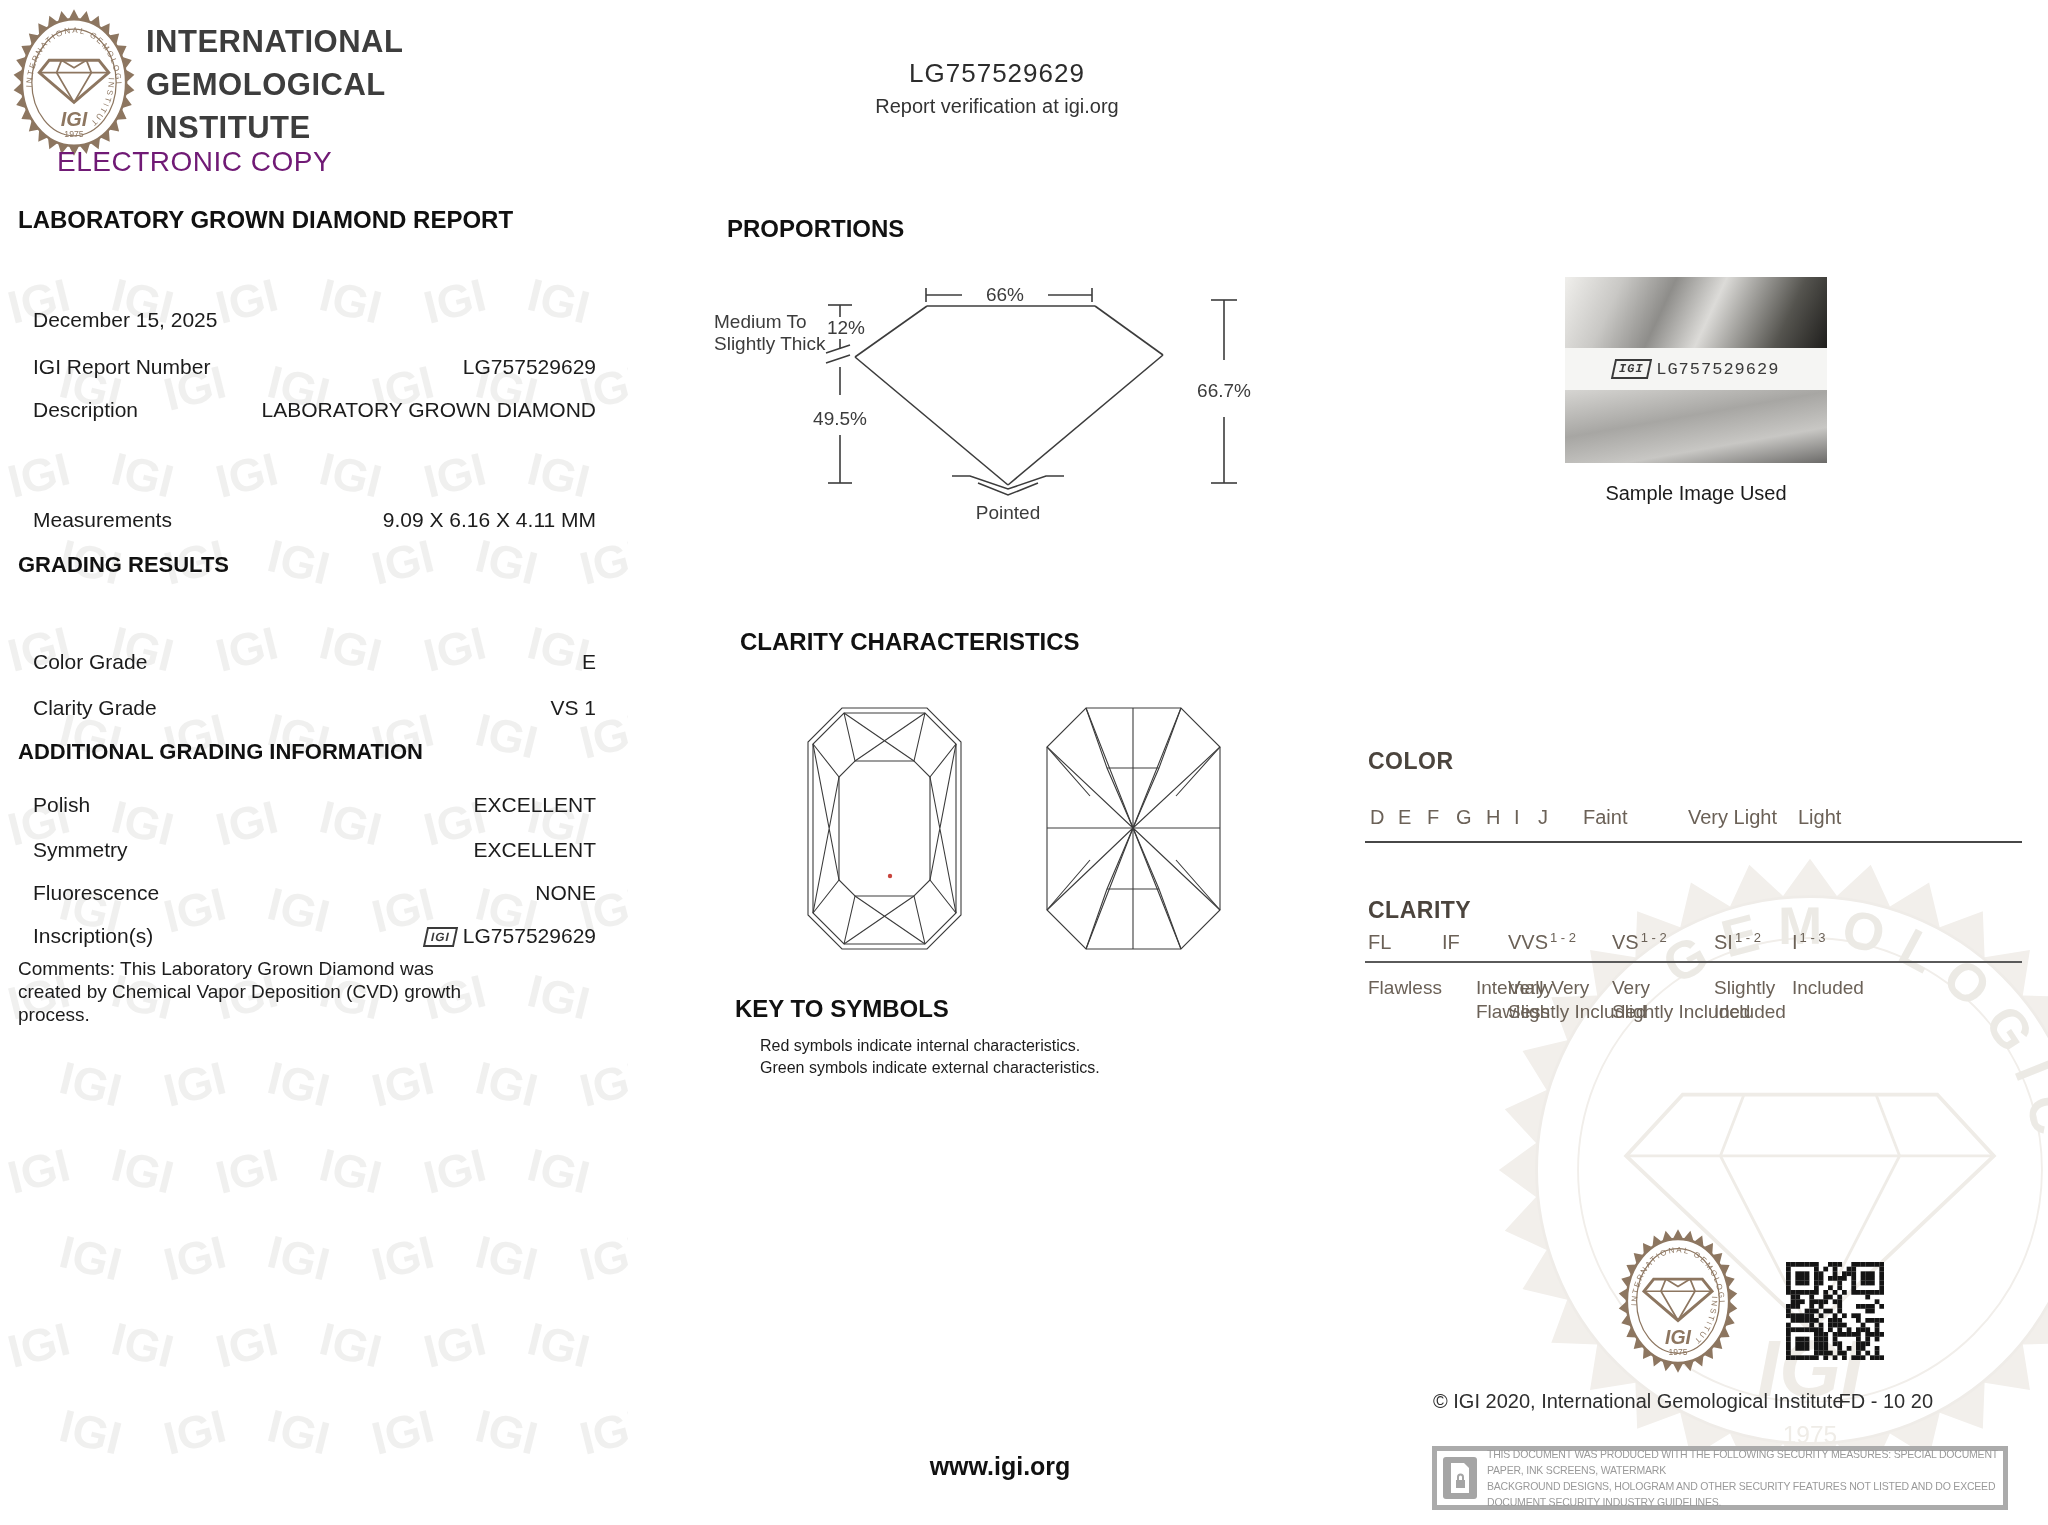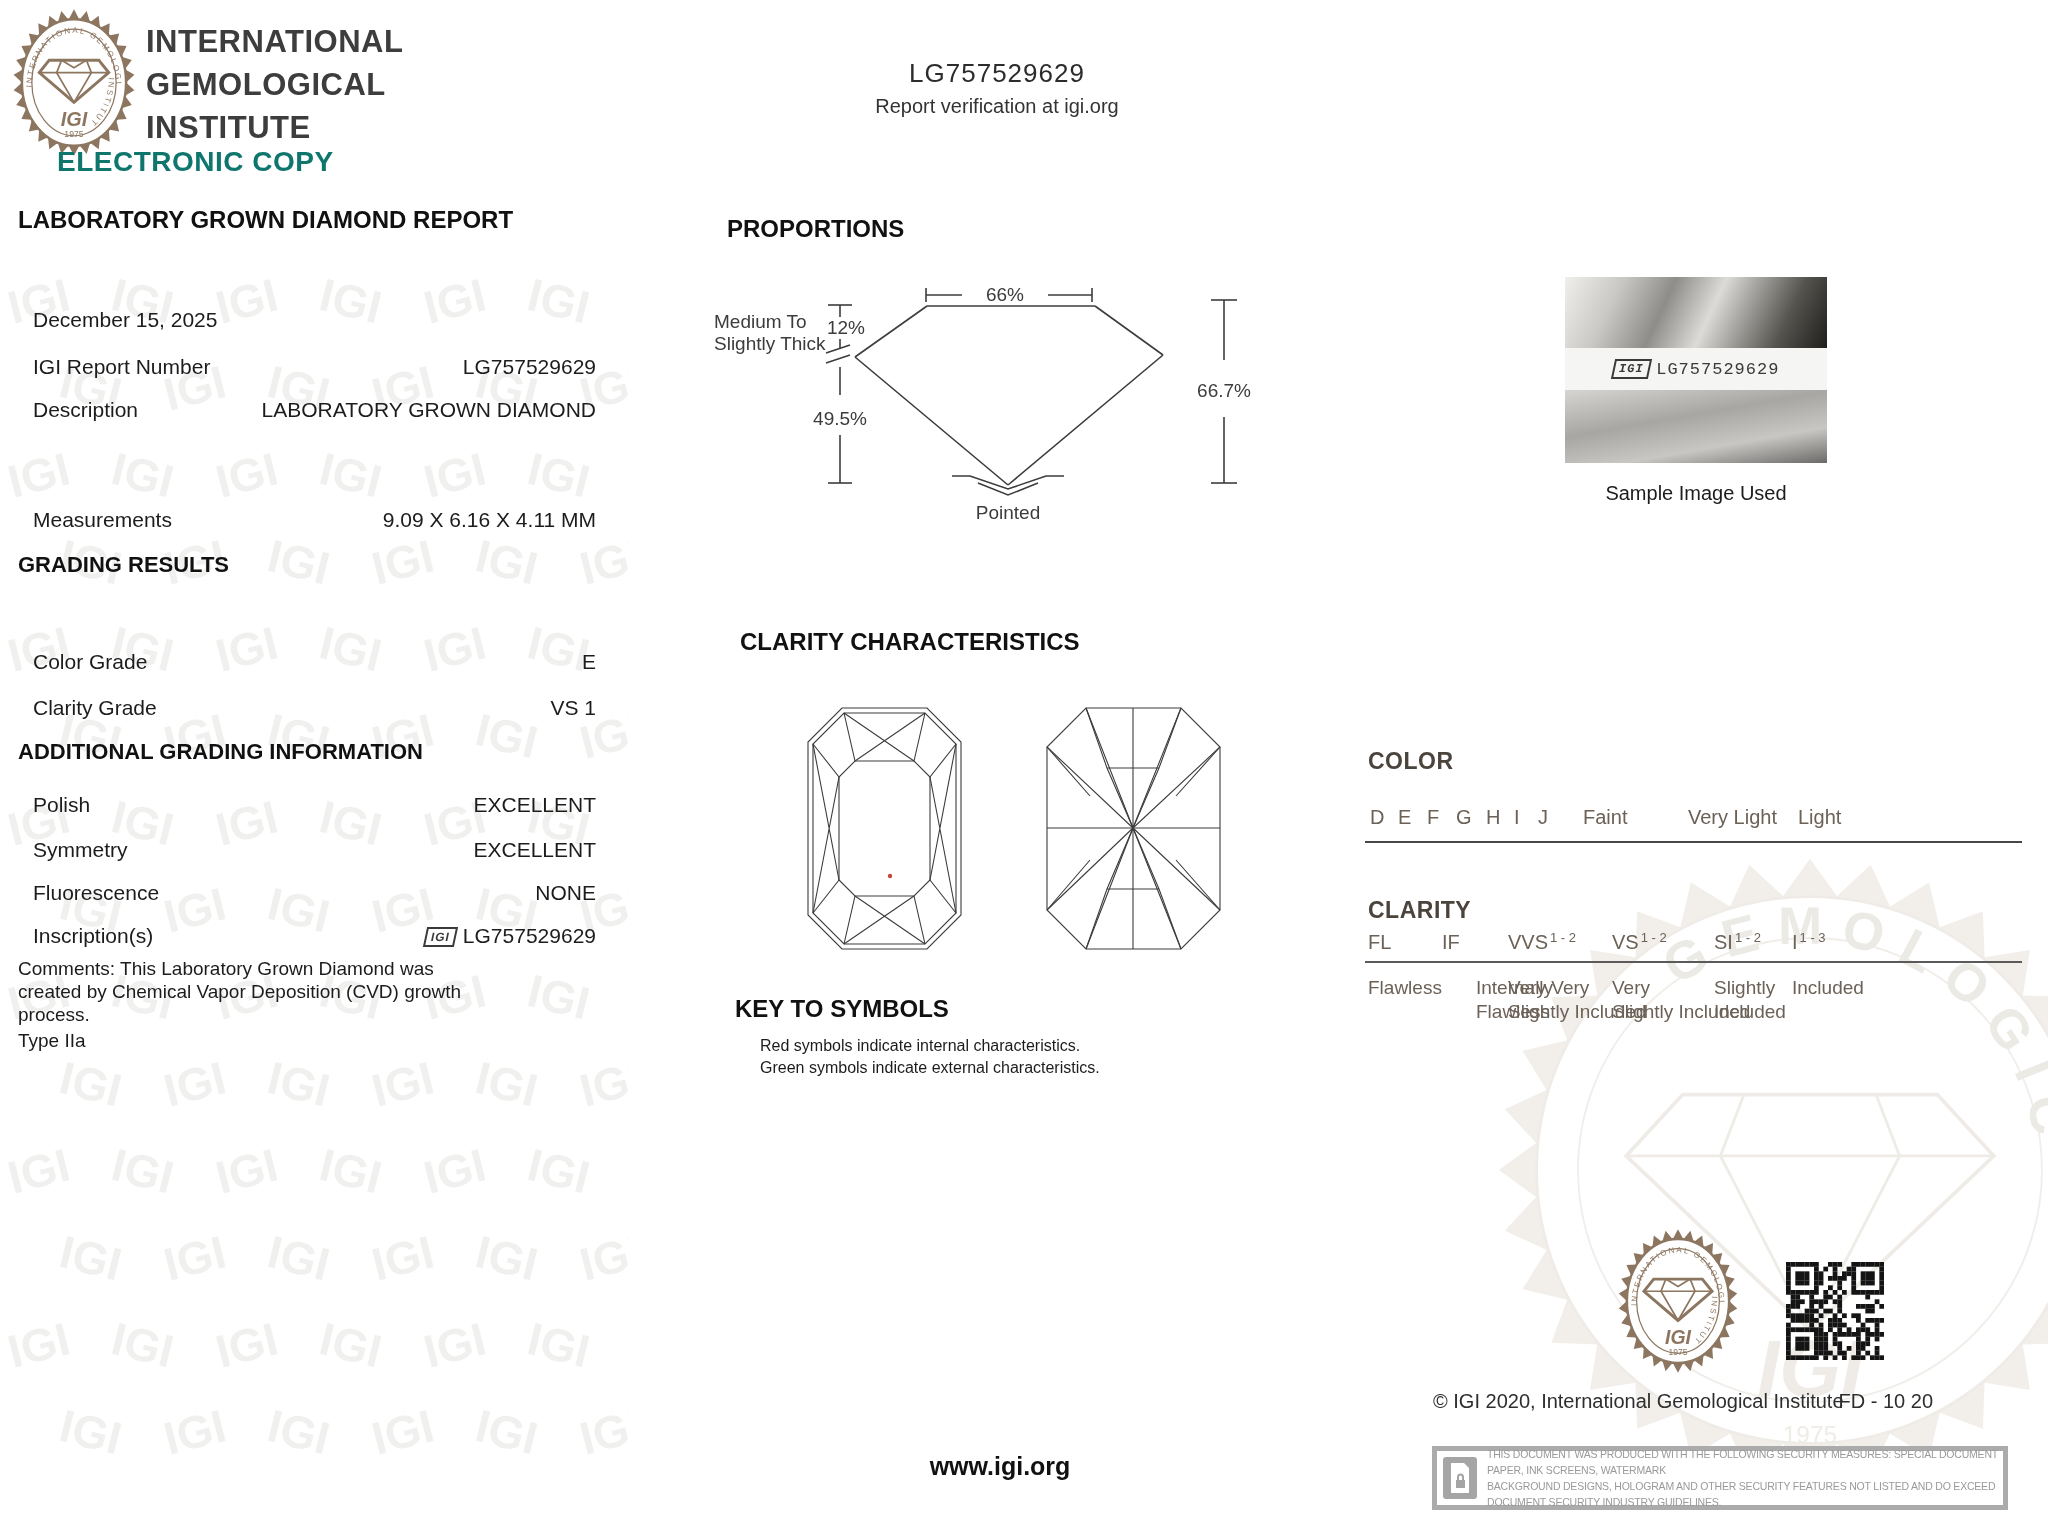--- a/index.html
+++ b/index.html
@@ -2,21 +2,21 @@
 <html><head>
 <meta charset="utf-8">
 <style>
   html,body{margin:0;padding:0;background:#fff;}
   .page{position:relative;width:2048px;height:1525px;background:#ffffff;
         font-family:"Liberation Sans",sans-serif;color:#222;overflow:hidden;}
   .abs{position:absolute;}
 
   
   .org-line{position:absolute;left:146px;font-size:31px;font-weight:bold;color:#3d3d3d;letter-spacing:0.5px;}
-  .electronic{position:absolute;left:57px;top:146px;font-size:28px;font-weight:bold;color:#0f766e;letter-spacing:0.5px;}
+  .electronic{position:absolute;left:57px;top:146px;font-size:28px;font-weight:normal;color:#701a75;letter-spacing:0.5px;}
   .doc-title{position:absolute;left:18px;top:206px;font-size:24px;font-weight:bold;color:#111;}
   .rep-num{position:absolute;left:797px;top:58px;width:400px;text-align:center;font-size:26px;color:#2c2c2c;letter-spacing:1px;}
   .rep-ver{position:absolute;left:797px;top:95px;width:400px;text-align:center;font-size:20px;color:#333;}
 
   
   .lrow{position:absolute;left:18px;width:578px;display:flex;justify-content:space-between;font-size:21px;color:#1c1c1c;}
   .lbl{white-space:nowrap;margin-left:15px;}
   .val{text-align:right;white-space:nowrap;}
   .sect{position:absolute;left:18px;font-size:22px;font-weight:bold;color:#111;}
   .cmt{position:absolute;left:18px;width:610px;font-size:19px;color:#1c1c1c;}
@@ -240,21 +240,20 @@
     <span class="lbl">Fluorescence</span>
     <span class="val">NONE</span>
   </div>
   <div class="lrow" style="top:924px">
     <span class="lbl">Inscription(s)</span>
     <span class="val"><span class="igi-mark">IGI</span><span>LG757529629</span></span>
   </div>
   <div class="cmt" style="top:958px">Comments: This Laboratory Grown Diamond was</div>
   <div class="cmt" style="top:981px">created by Chemical Vapor Deposition (CVD) growth</div>
   <div class="cmt" style="top:1004px">process.</div>
-  <div class="cmt" style="top:1030px">Type IIa</div>
 
   <div class="mid-head" style="left:727px;top:215px">PROPORTIONS</div>
 
   <svg class="abs" style="left:700px;top:255px" width="560" height="345" viewBox="0 0 560 345">
     <g stroke="#3c3c3c" stroke-width="1.6" fill="none">
 
       <polyline points="227,51 395,51"></polyline>
       <polyline points="227,51 155,102"></polyline>
       <polyline points="395,51 463,100"></polyline>
       <polyline points="155,102 308,230"></polyline>

